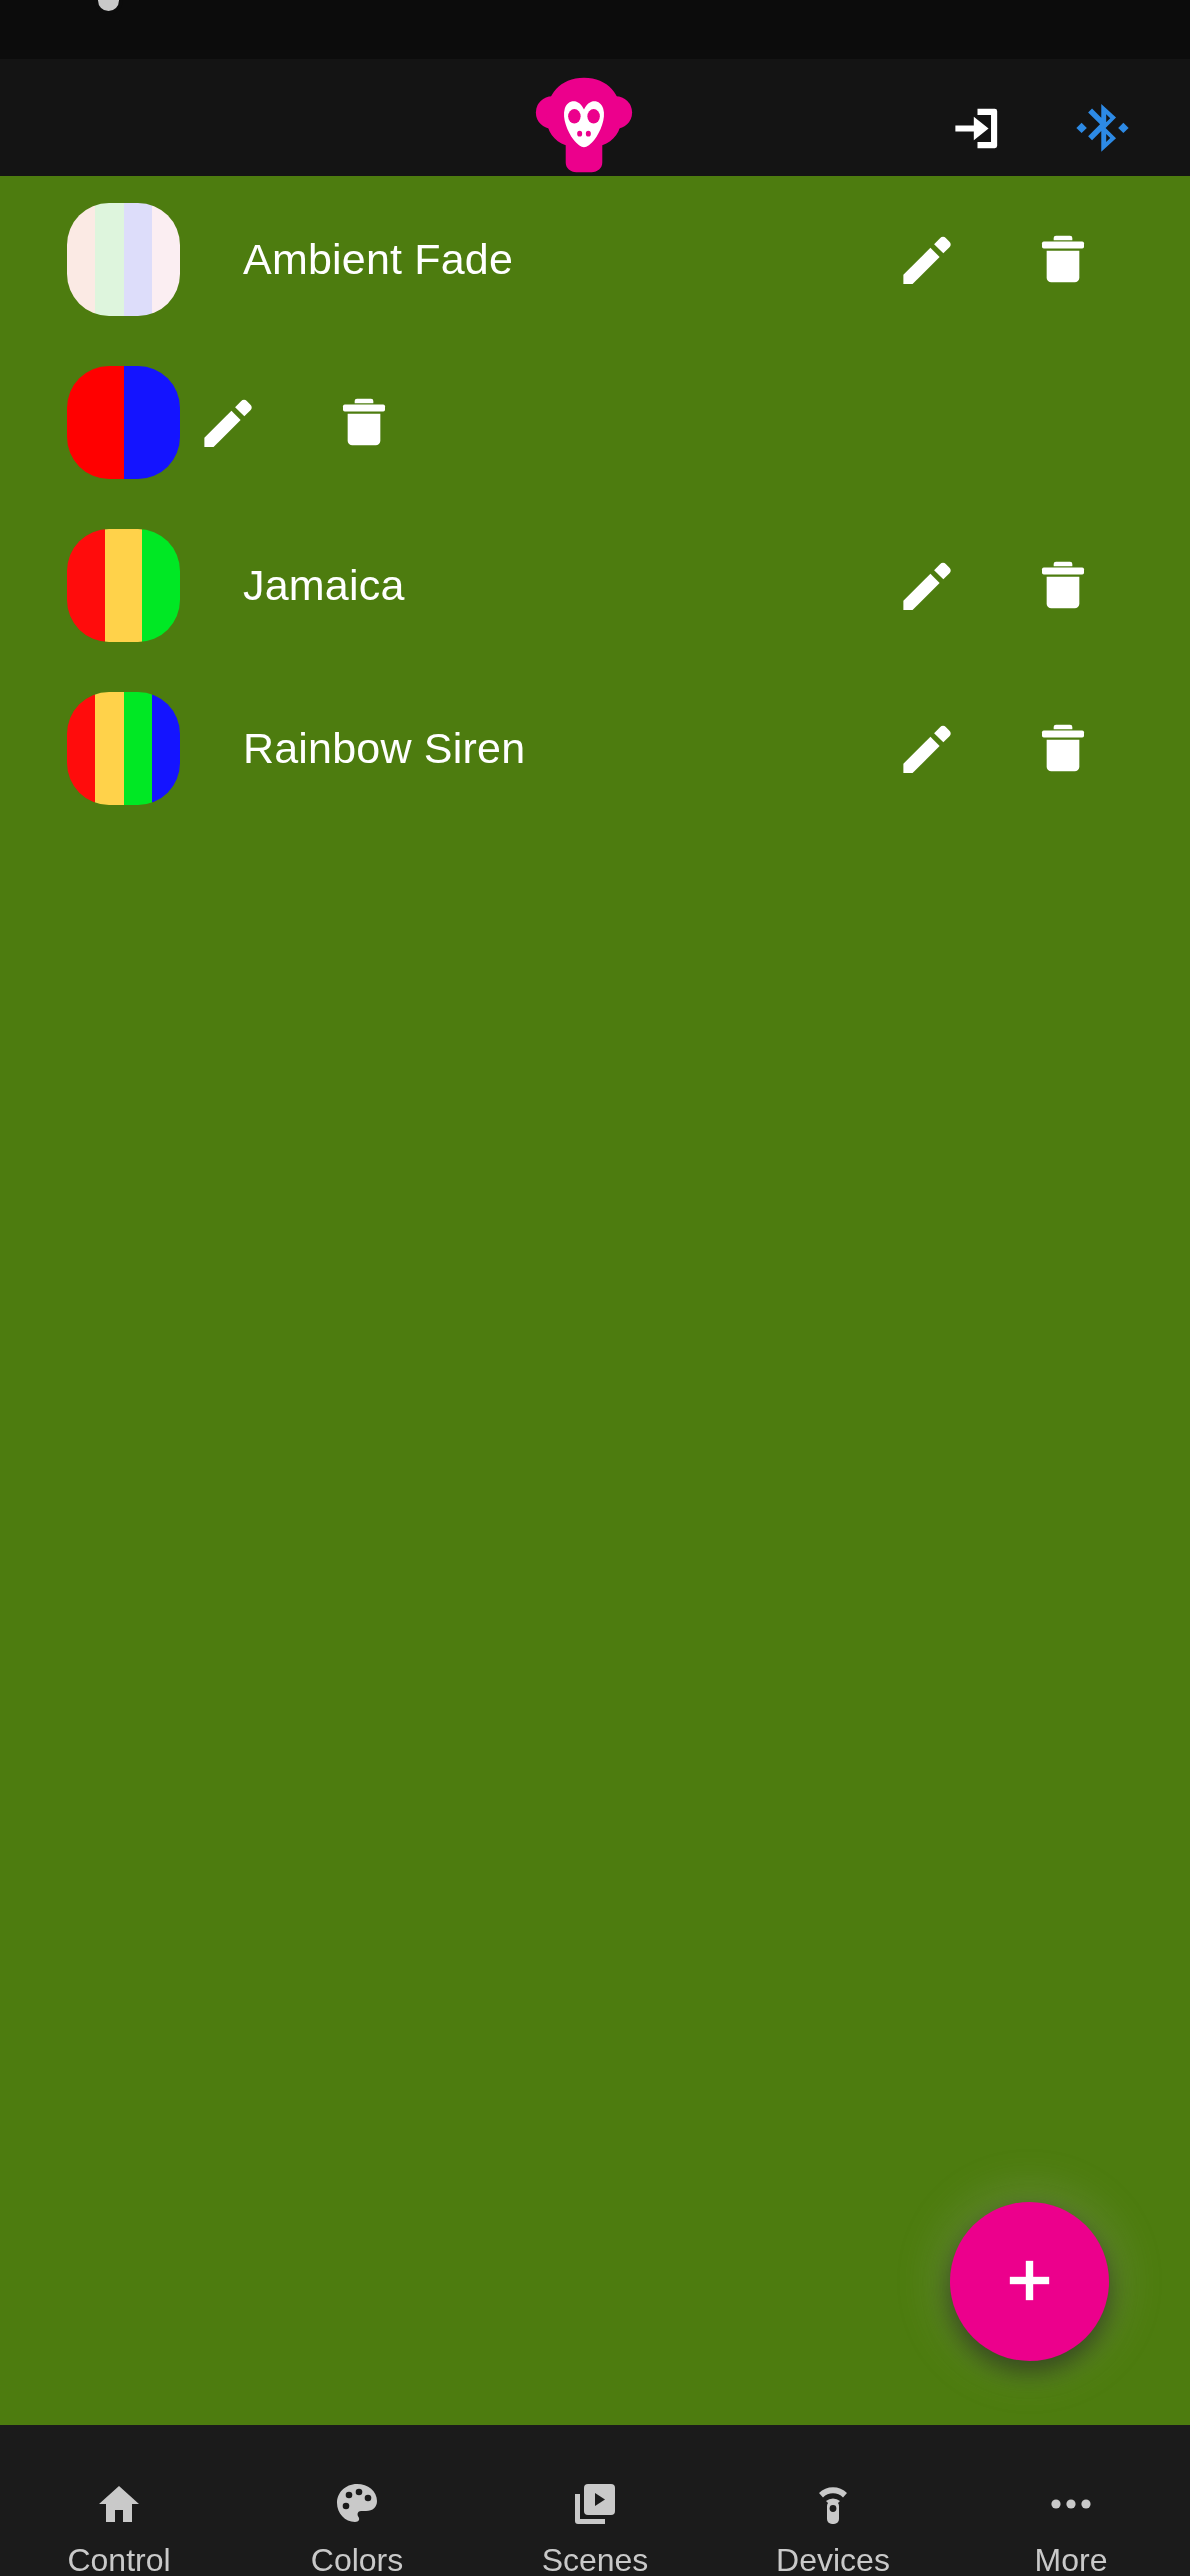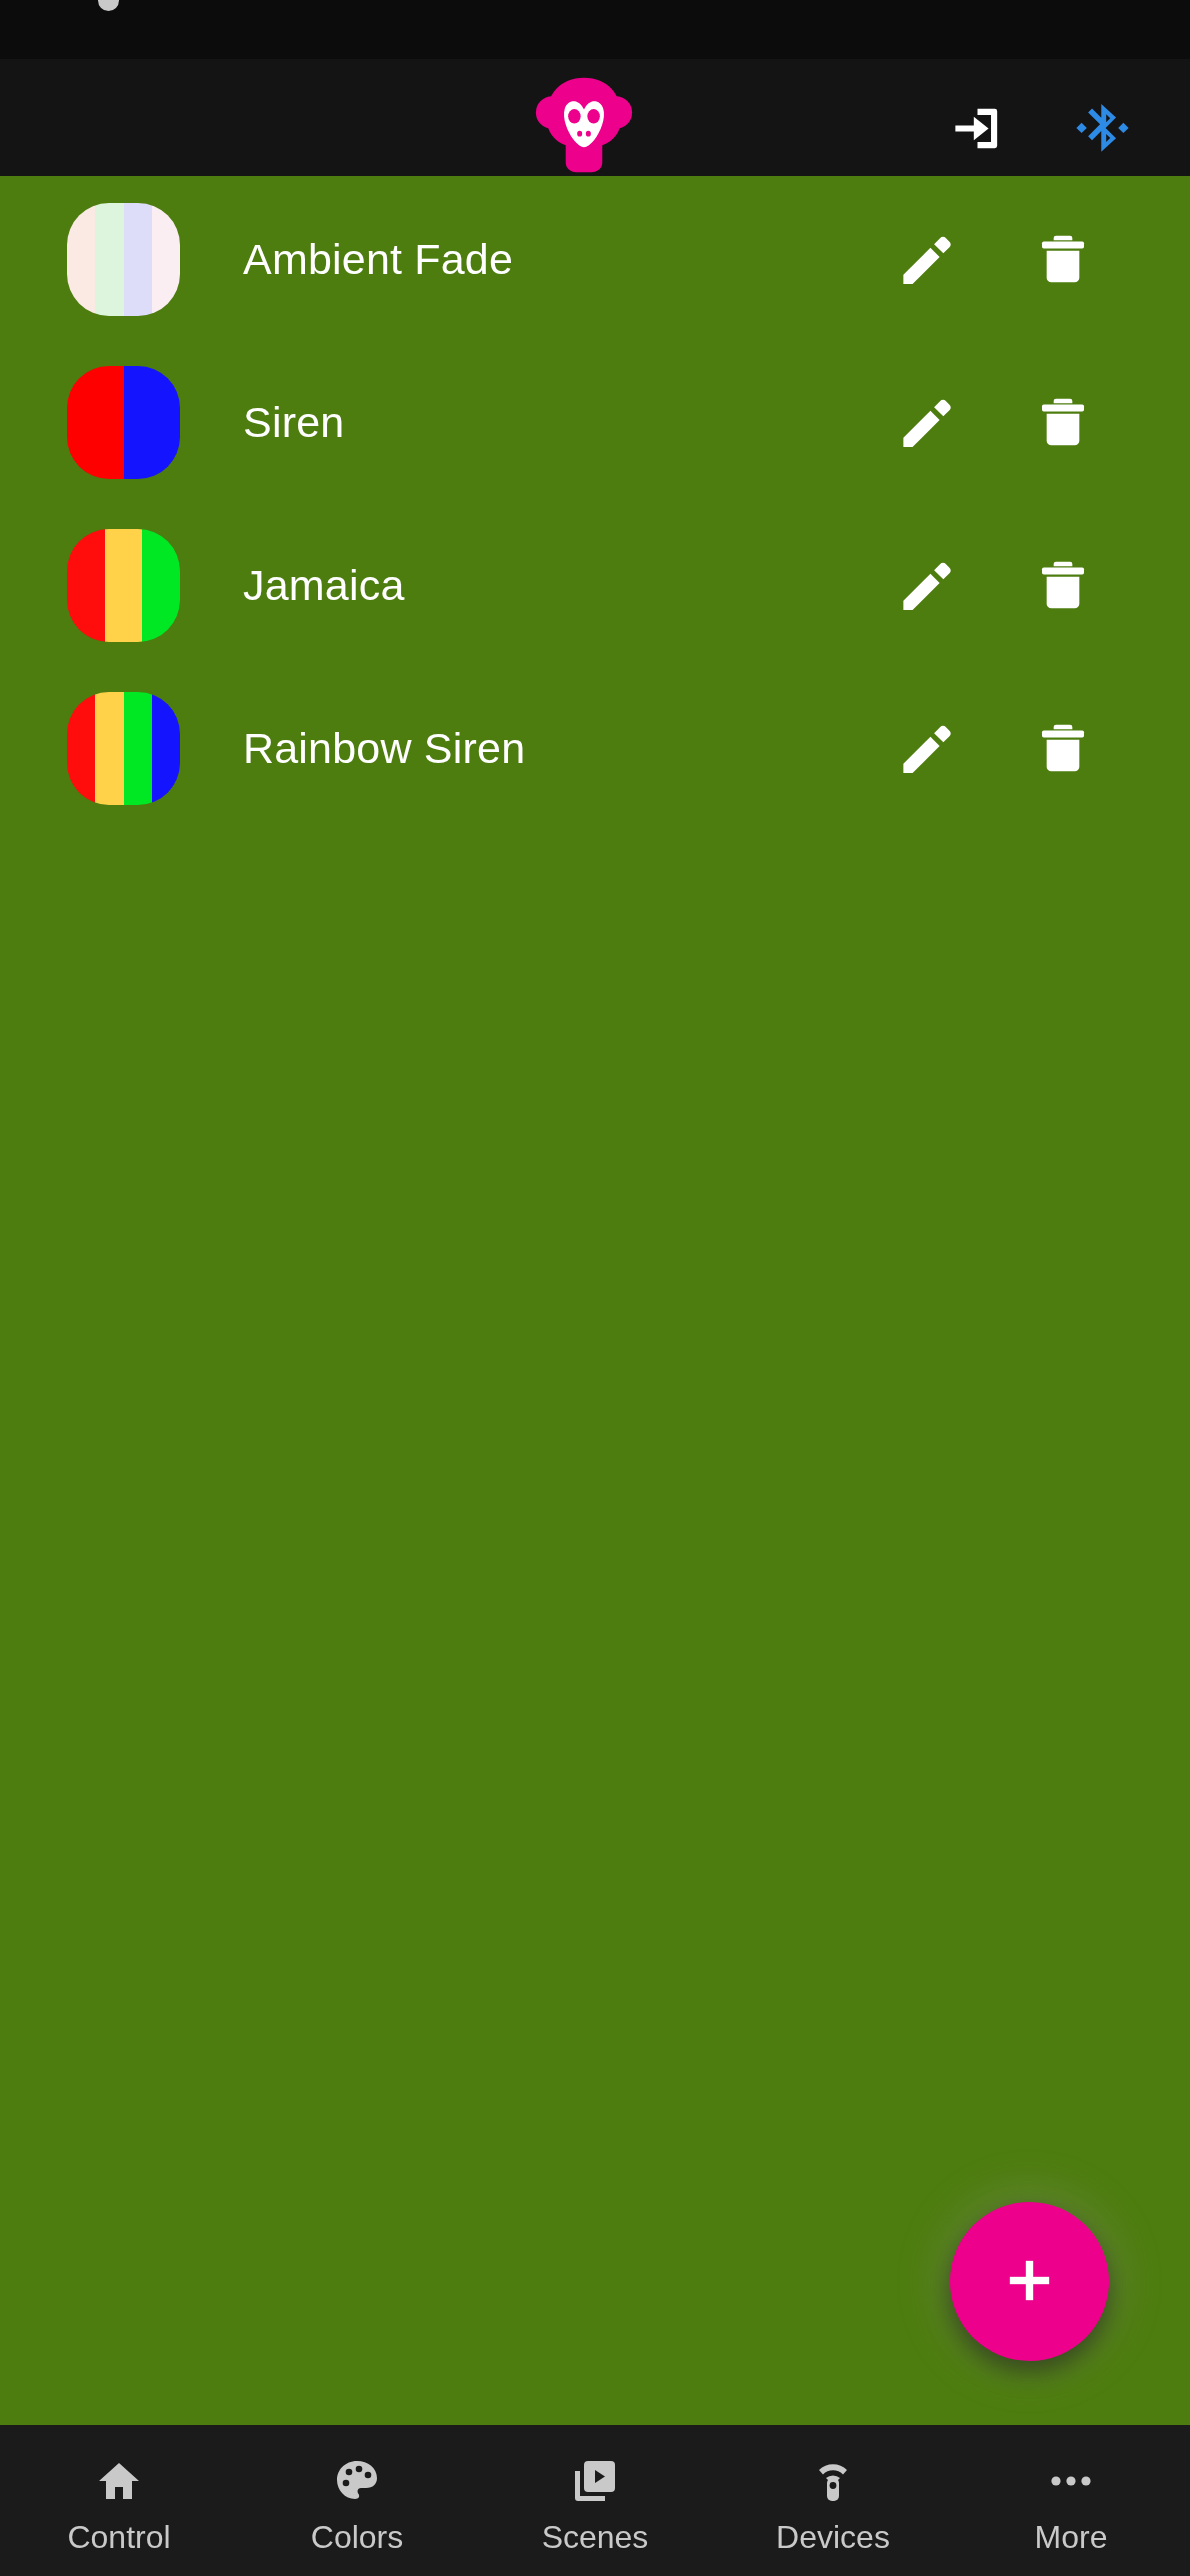--- a/index.html
+++ b/index.html
@@ -108,21 +108,21 @@
   
   .bottomnav{
     flex:0 0 auto;
     height:151px; width:100%;
     background:#1b1b1b;
     display:flex; align-items:stretch;
   }
   .navitem{
     flex:1 1 0;
     display:flex; flex-direction:column;
-    align-items:center; justify-content:center;
+    align-items:center; justify-content:flex-end;
     gap:13.4px;
     padding-top:5.8px;
     cursor:pointer;
   }
   .navicon{ height:54px; display:flex; align-items:center; justify-content:center; }
   .navlabel{
     font-size:32px;
     color:#c9c9c9;
     line-height:1;
   }
@@ -192,21 +192,20 @@
           </svg>
         </div>
       </div>
     </div>
 
     <div class="row">
       <div class="swatch">
         <i style="background:#FF0000"></i>
           <i style="background:#1414FF"></i>
       </div>
-      <div class="row-label">Siren</div>
       <div class="row-actions">
         <div class="act edit">
           <svg viewBox="0 0 48 48" width="59" height="59">
             <path d="M6 36.5 L28 14.5 L35.5 22 L13.5 44 L6 44 Z" fill="#FFFFFF"></path>
             <path d="M31 11.5 L36 6.5 A3 3 0 0 1 40.5 6.5 L43.5 9.5 A3 3 0 0 1 43.5 14 L38.5 19 Z" fill="#FFFFFF"></path>
           </svg>
         </div>
         <div class="act del">
           <svg viewBox="0 0 48 48" width="56" height="56">
             <path d="M18 4 h12 a2 2 0 0 1 2 2 v2 h-16 v-2 a2 2 0 0 1 2 -2 z" fill="#FFFFFF"></path>

